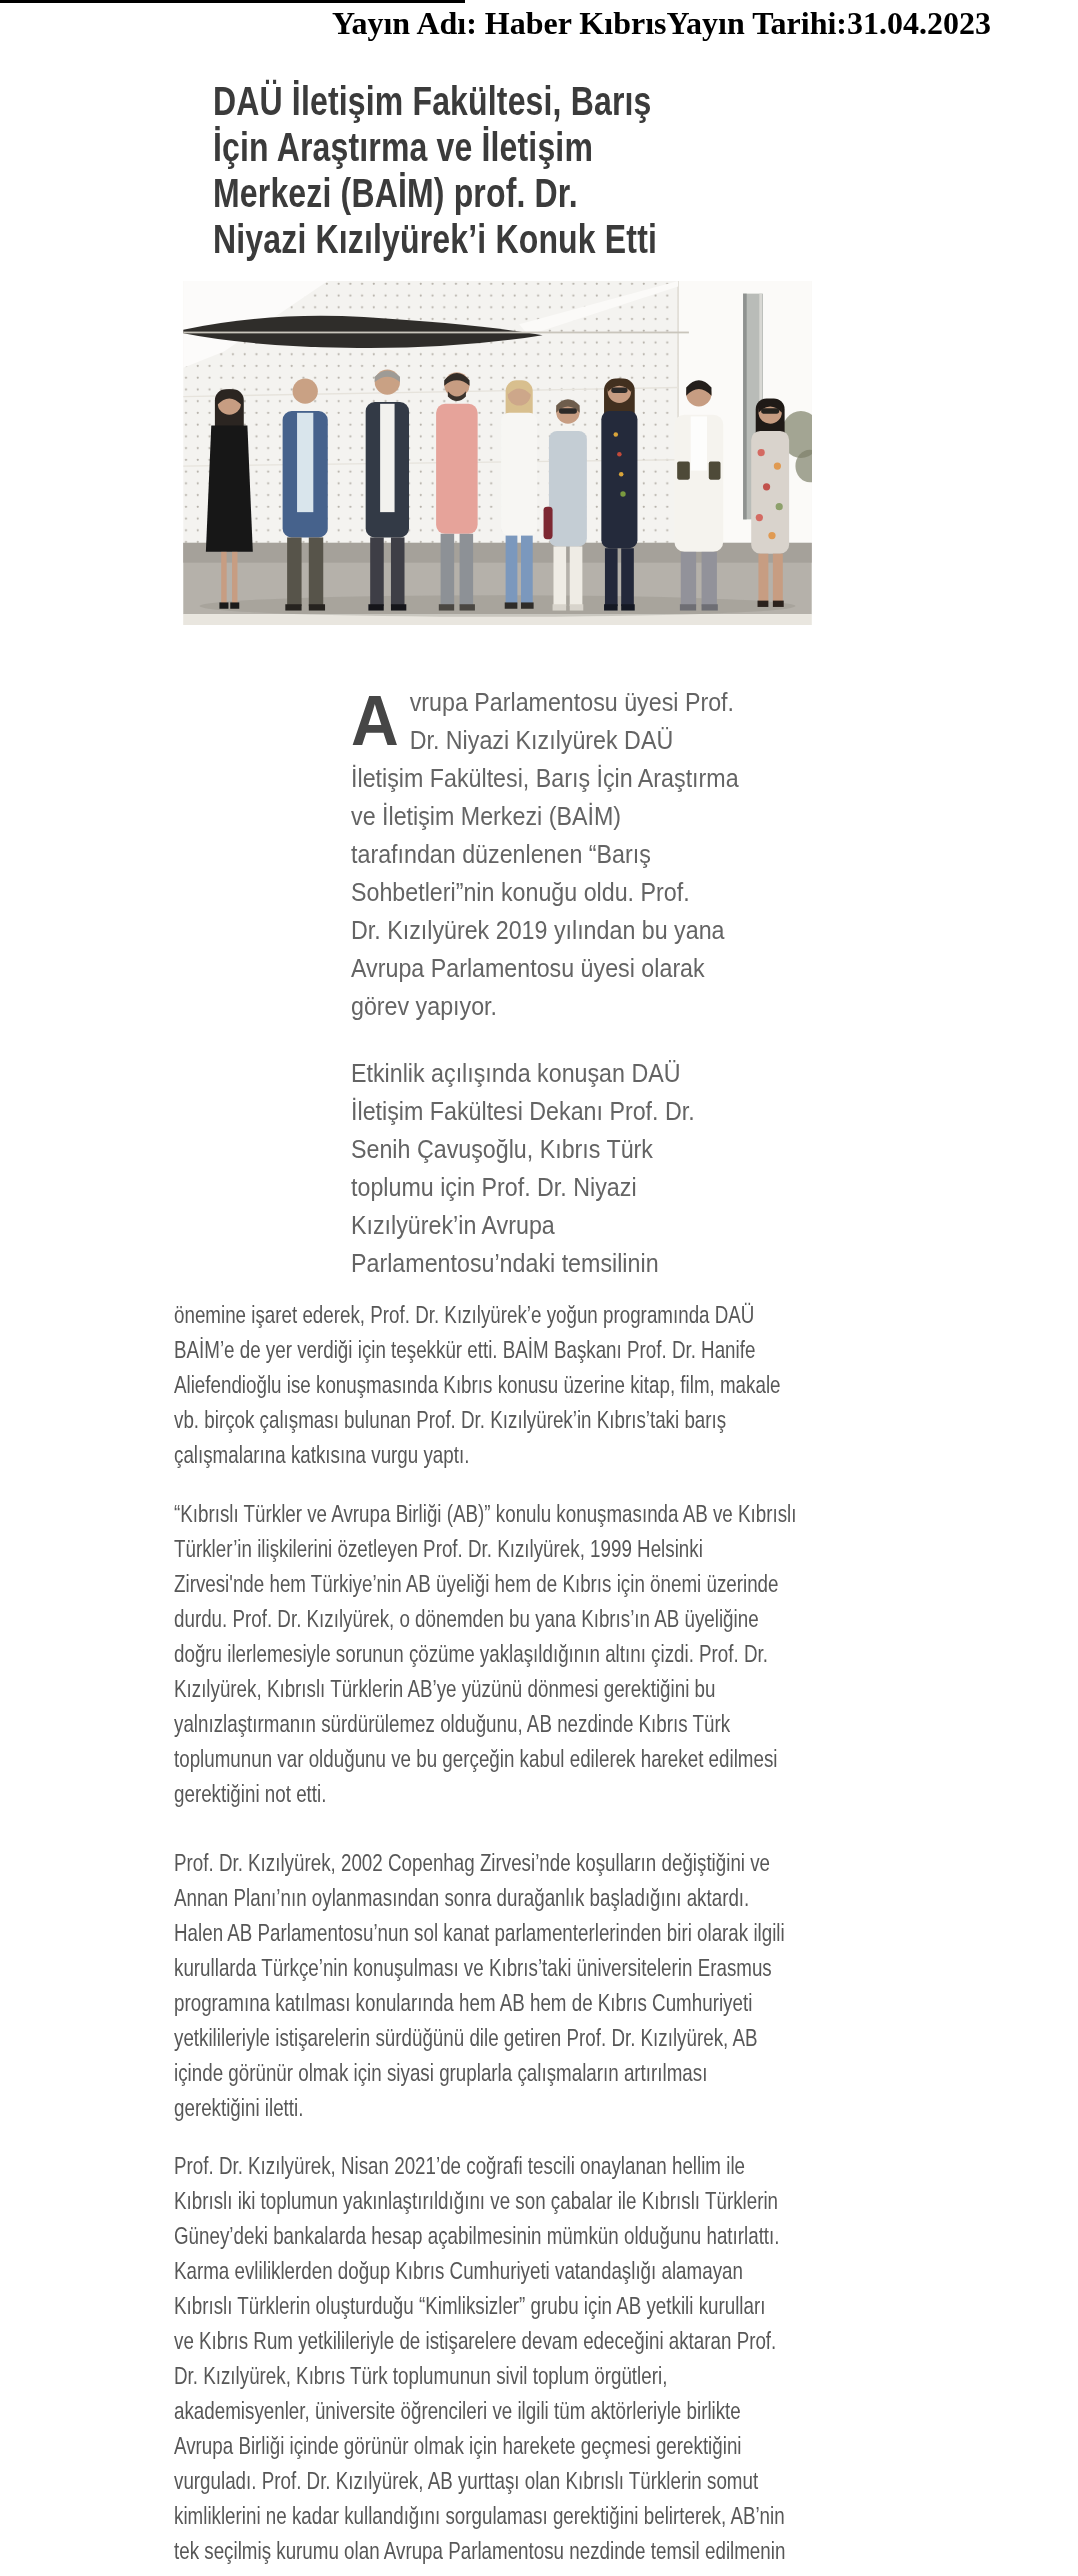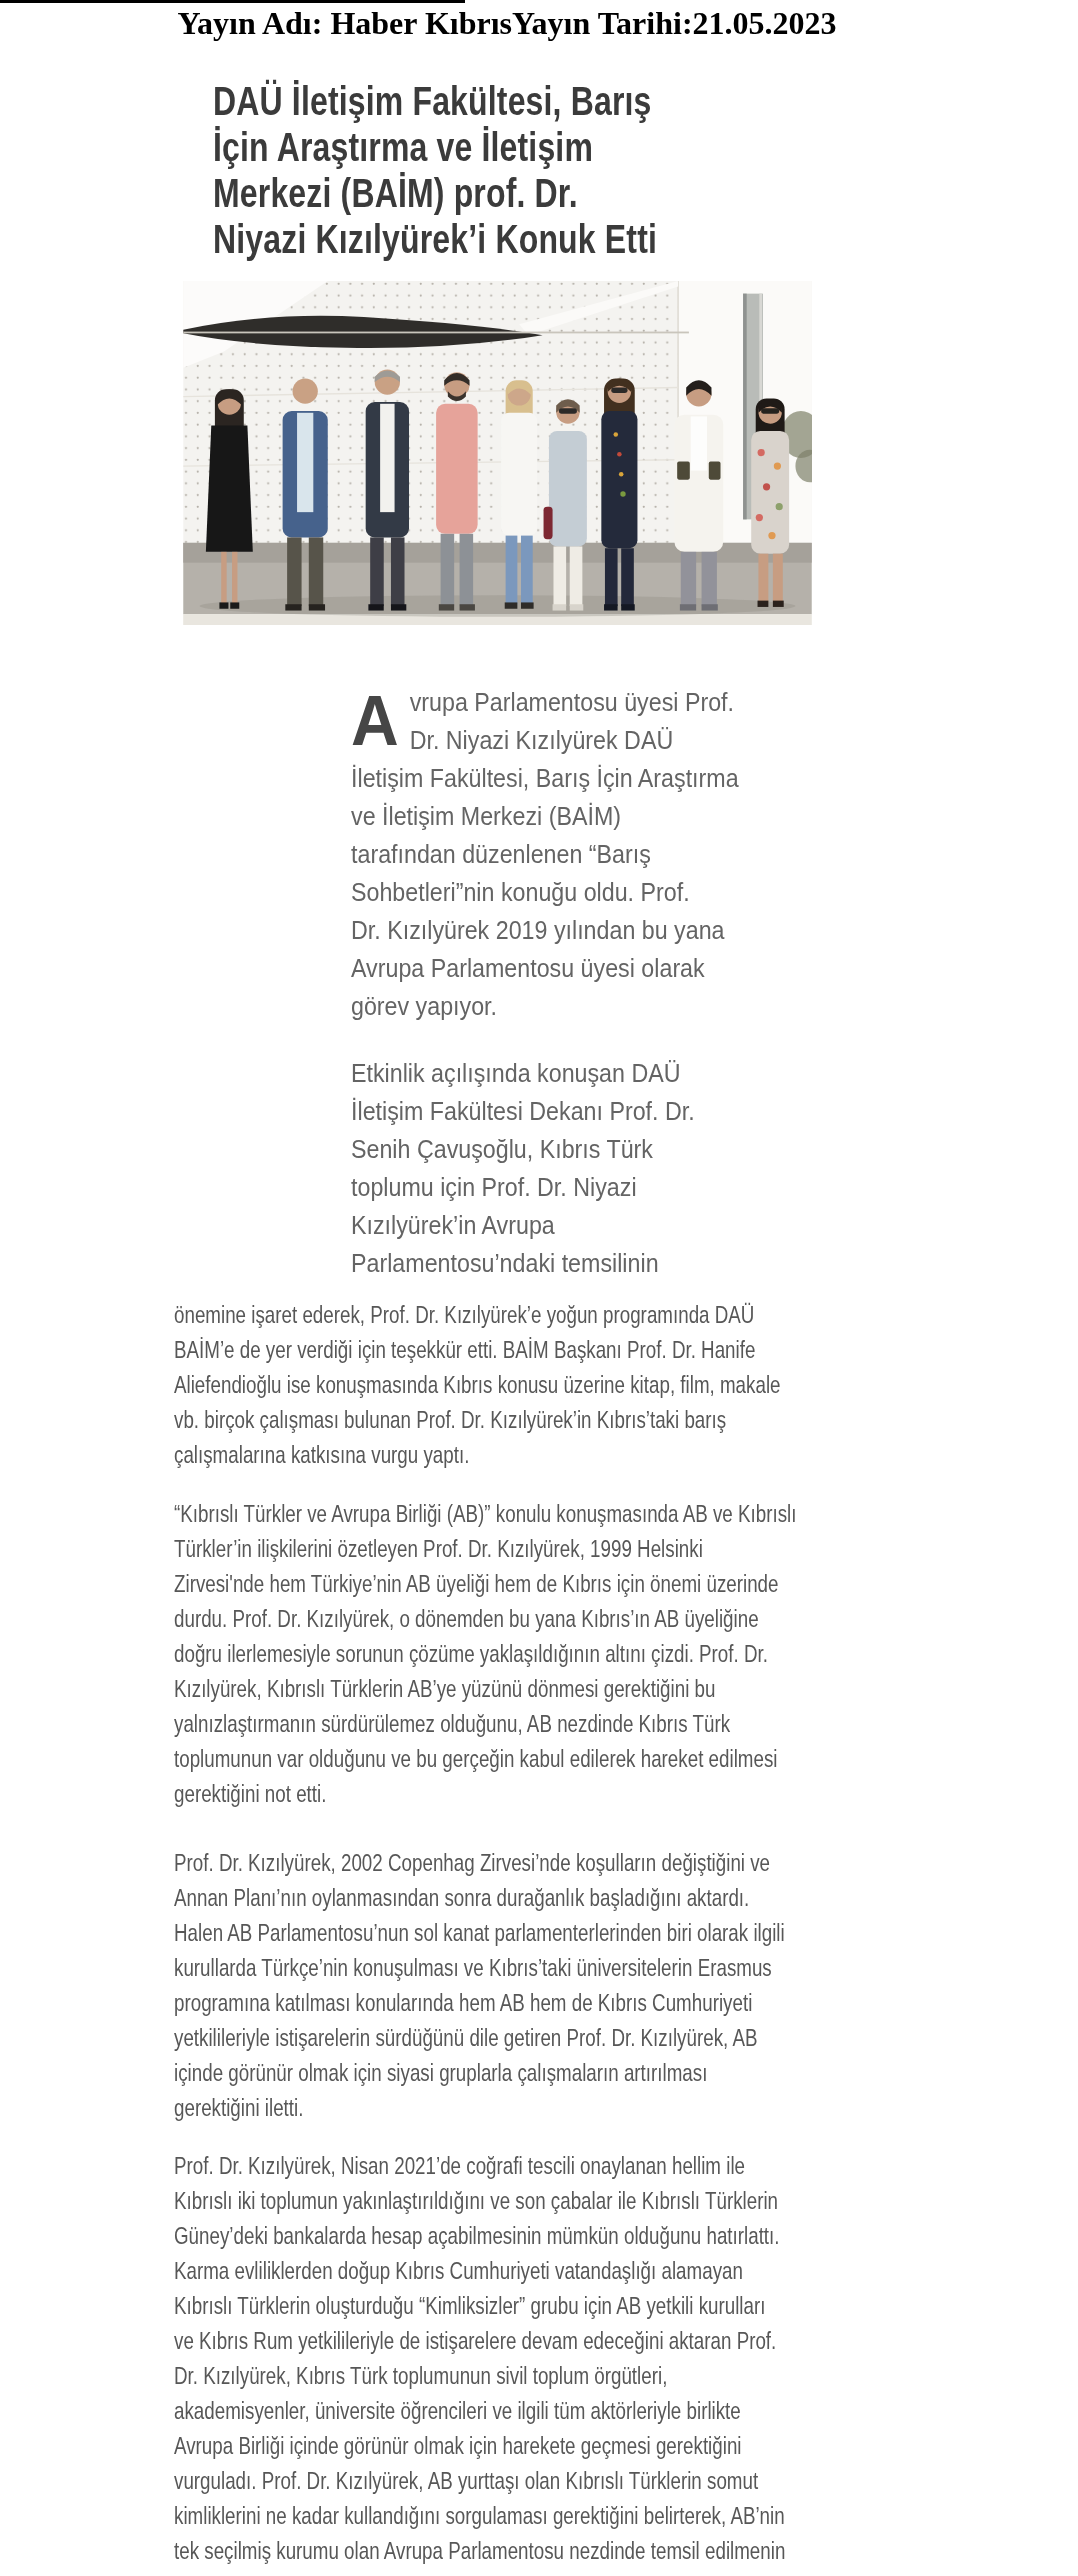--- a/index.html
+++ b/index.html
@@ -2,22 +2,22 @@
 <html lang="tr" style="font-size:14.5px"><head>
 <meta charset="utf-8">
 <title>Press Clipping</title>
 <style>
   html,body { margin:0; padding:0; background:#ffffff; }
   body { font-family:"Liberation Sans", sans-serif; }
   .page { position:relative; width:1078px; height:2576px; background:#ffffff; overflow:hidden; }
 
   .top-rule { position:absolute; left:0; top:0; width:465px; height:2.7px; background:#000; }
 
-  .header { position:absolute; left:16px; top:4.5px; width:982px;
-            display:flex; justify-content:center;
+  .header { position:absolute; left:9px; top:4.5px; width:982px;
+            display:flex; justify-content:flex-end;
             font-family:"Liberation Serif", serif; font-weight:bold;
             font-size:32px; color:#000; }
 
   .title { position:absolute; left:213px; top:78px; margin:0; width:741px;
            font-size:40px; font-weight:bold; color:#3b3b3b; line-height:46px;
            white-space:pre-line; transform:scaleX(0.80); transform-origin:0 0;
            letter-spacing:0.2px; }
 
   .photo { position:absolute; left:183px; top:281px; width:629px; height:344px; }
   .photo svg { display:block; }
@@ -39,21 +39,21 @@
 </style>
 </head>
 <body>
 
 <div class="page">
 
   <div class="top-rule"></div>
 
   <div class="header">
     <span>Yayın Adı: Haber Kıbrıs</span>
-    <span>Yayın Tarihi:21.05.2023</span>
+    <span>Yayın Tarihi:31.04.2023</span>
   </div>
 
   <h1 class="title">DAÜ İletişim Fakültesi, Barış
 İçin Araştırma ve İletişim
 Merkezi (BAİM) prof. Dr.
 Niyazi Kızılyürek’i Konuk Etti</h1>
 
   <div class="photo" role="img" aria-label="Dokuz kişilik grup, beyaz delikli cepheli bina önünde ayakta poz veriyor">
     <svg width="629" height="344" viewBox="0 0 696 381" xmlns="http://www.w3.org/2000/svg">
       <defs>

